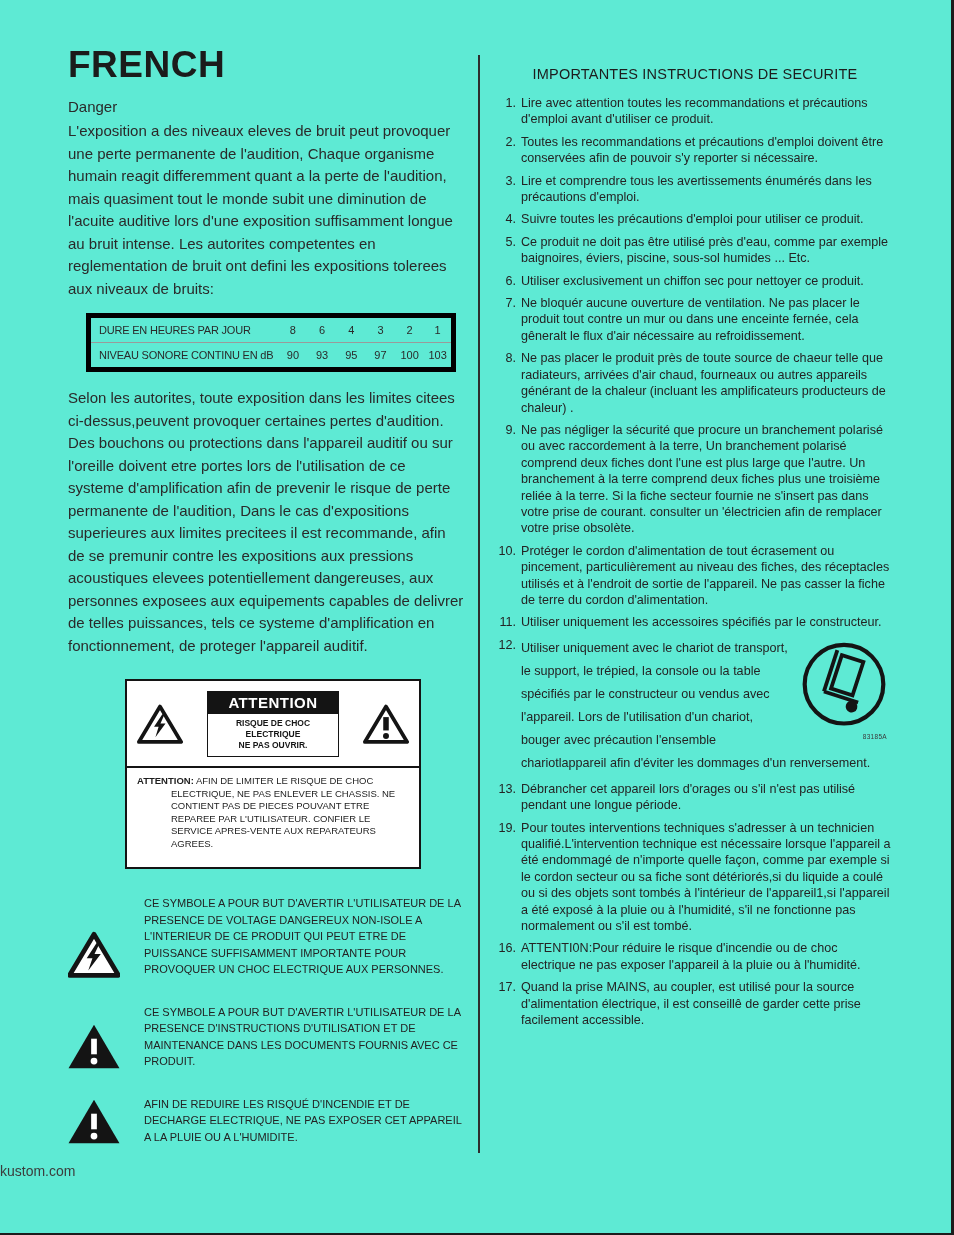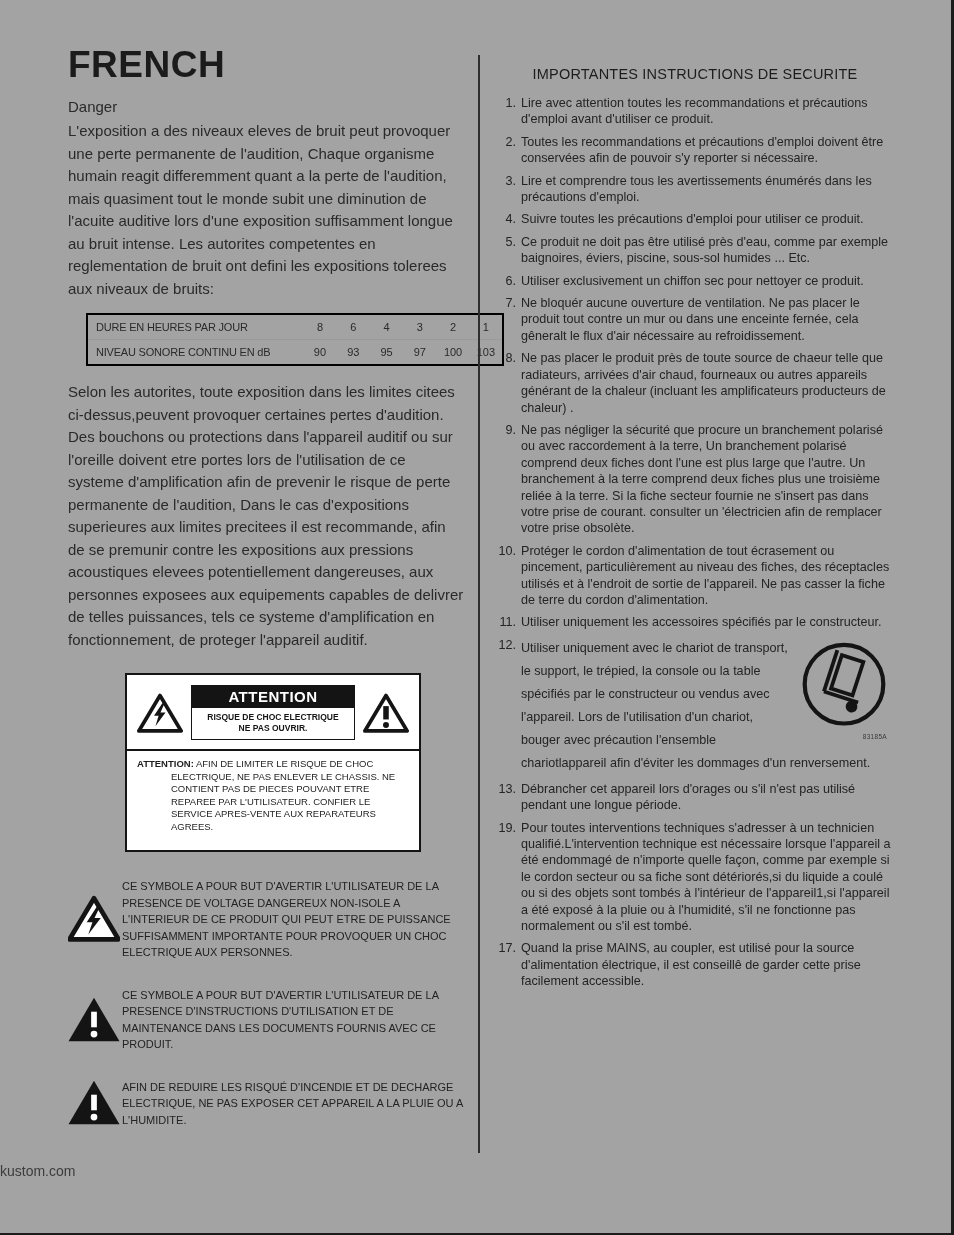--- a/index.html
+++ b/index.html
@@ -1,42 +1,42 @@
 <!DOCTYPE html>
 <html><head>
 <meta charset="utf-8">
 <style>
   * { margin:0; padding:0; box-sizing:border-box; }
   html,body { background:#888; }
   body { width:954px; height:1235px; margin:0 auto; font-family:"Liberation Sans", sans-serif; }
-  .page { position:relative; width:954px; height:1235px; background:#a3a3a3; color:#222; overflow:hidden; }
+  .page { position:relative; width:954px; height:1235px; background:#5eead4; color:#222; overflow:hidden; }
 
   
   .left-col { position:absolute; left:68px; top:44px; width:396px; }
   .title { font-size:37px; font-weight:bold; color:#1b1b1b; letter-spacing:.5px; margin-bottom:12px; }
   .danger { font-size:15px; color:#2a2a2a; margin-bottom:5px; }
   .para { font-size:15px; line-height:22.5px; color:#2a2a2a; }
 
-  table.exposure-table { width:418px; margin:13px 0 15px 18px; border:2px solid #000000; border-collapse:collapse; }
+  table.exposure-table { width:370px; margin:13px 0 15px 18px; border:5px solid #000000; border-collapse:collapse; }
   table.exposure-table td { font-size:11px; color:#2a2a2a; padding:6px 3px; white-space:nowrap; }
   table.exposure-table .t-label { padding-left:8px; width:52%; letter-spacing:-.2px; }
   table.exposure-table .t-val { text-align:center; width:8%; }
   table.exposure-table tr + tr td { border-top:1px solid #9a9a9a; }
 
   .attention-box { width:296px; margin:22px 0 0 57px; border:2px solid #141414; background:#fff; }
   .attention-top { display:flex; align-items:center; justify-content:space-between; padding:10px 10px 9px; }
   .att-tri svg { display:block; }
-  .att-center { border:1.5px solid #141414; width:164px; }
+  .att-center { border:1.5px solid #141414; width:132px; }
   .att-center-title { background:#141414; color:#fff; font-weight:bold; font-size:15px; text-align:center; padding:2px 0 3px; letter-spacing:.5px; }
   .att-center-sub { font-size:8.5px; font-weight:bold; color:#161616; text-align:center; line-height:11px; padding:4px 2px 5px; }
   .attention-note { border-top:2px solid #141414; font-size:9.5px; line-height:12.5px; color:#1e1e1e; padding:7px 8px 17px 10px; }
   .attention-note .note-inner { display:block; padding-left:34px; text-indent:-34px; }
   .attention-note b { font-weight:bold; }
 
-  .symbol-item { display:flex; gap:2px; align-items:center; margin-top:25px; }
+  .symbol-item { display:flex; gap:24px; align-items:flex-end; margin-top:25px; }
   .symbol-icon { flex:0 0 52px; }
   .symbol-icon svg { display:block; }
   .symbol-text { font-size:11px; line-height:16.5px; color:#232323; padding-top:1px; }
 
   
   .divider { position:absolute; left:478px; top:55px; width:1.5px; height:1098px; background:#2e2e2e; }
 
   
   .right-col { position:absolute; left:497px; top:66px; width:396px; }
   .right-title { text-align:center; font-size:14.5px; color:#1d1d1d; letter-spacing:.2px; margin-bottom:13px; }
@@ -220,20 +220,24 @@
 
     <div class="instr-item">
       <span class="instr-num">13.</span>
       <span class="instr-text">Débrancher cet appareil lors d'orages ou s'il n'est pas utilisé pendant une longue période.</span>
     </div>
     <div class="instr-item">
       <span class="instr-num">19.</span>
       <span class="instr-text">Pour toutes interventions techniques s'adresser à un technicien qualifié.L'intervention technique est nécessaire lorsque l'appareil a été endommagé de n'importe quelle façon, comme par exemple si le cordon secteur ou sa fiche sont détériorés,si du liquide a coulé ou si des objets sont tombés à l'intérieur de l'appareil1,si l'appareil a été exposé à la pluie ou à l'humidité, s'il ne fonctionne pas normalement ou s'il est tombé.</span>
     </div>
     <div class="instr-item">
+      <span class="instr-num">16.</span>
+      <span class="instr-text">ATTENTI0N:Pour réduire le risque d'incendie ou de choc electrique ne pas exposer l'appareil à la pluie ou à l'humidité.</span>
+    </div>
+    <div class="instr-item">
       <span class="instr-num">17.</span>
       <span class="instr-text">Quand la prise MAINS, au coupler, est utilisé pour la source d'alimentation électrique, il est conseillê de garder cette prise facilement accessible.</span>
     </div>
   </div>
 
   <div class="footer">kustom.com</div>
 
   <div class="scan-edge-right"></div>
   <div class="scan-edge-bottom"></div>
 </div>

